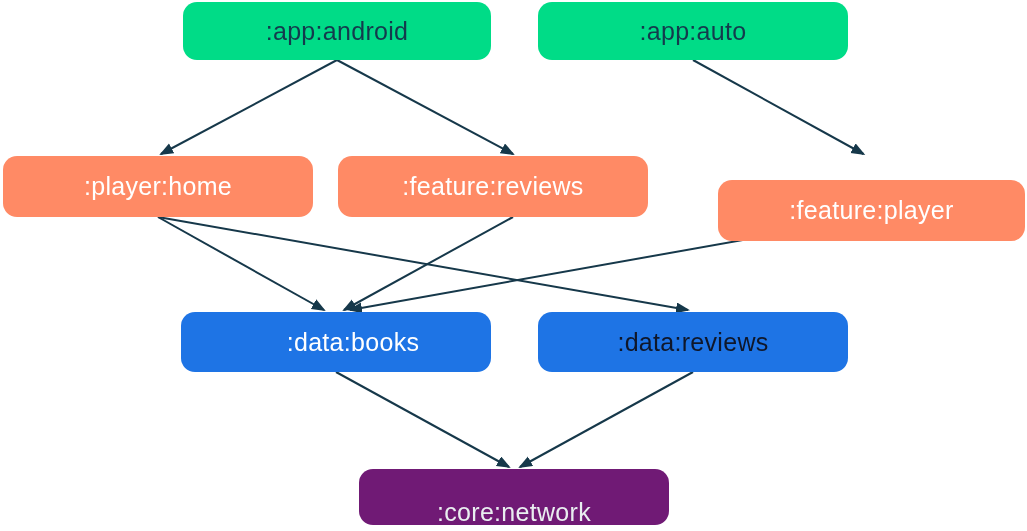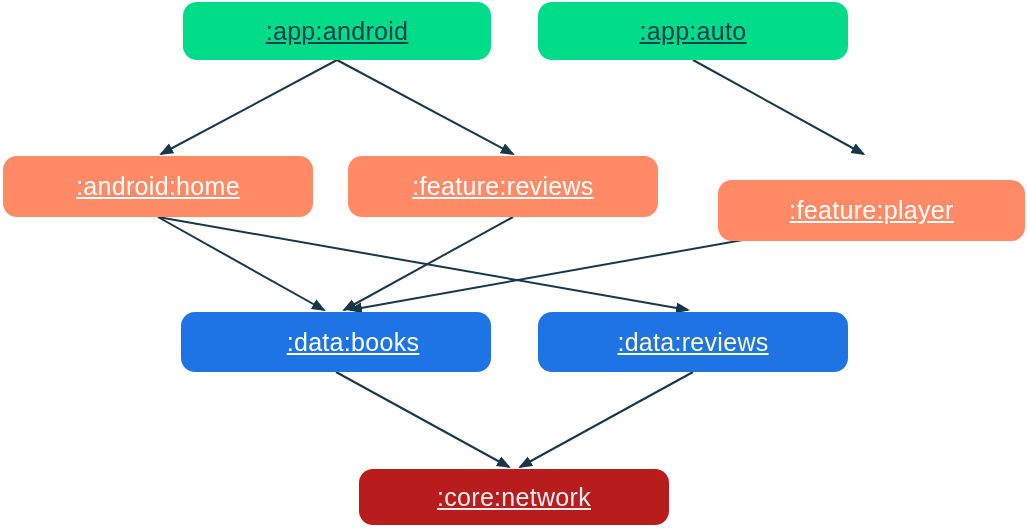--- a/index.html
+++ b/index.html
@@ -30,21 +30,20 @@
     display: flex;
     align-items: center;
     justify-content: center;
   }
   .node .node-label {
     font-size: 25px;
     font-weight: 400;
     letter-spacing: 0.3px;
     white-space: nowrap;
     line-height: 1;
-    text-decoration: underline;
   }
 </style>
 </head>
 <body>
 
 <div id="stage" style="background: rgb(255, 255, 255);">
   <svg id="edges-svg" viewBox="0 0 1027 531" xmlns="http://www.w3.org/2000/svg">
     <defs>
       <marker id="arrowhead" markerUnits="userSpaceOnUse" markerWidth="15" markerHeight="12" refX="12" refY="5.5" orient="auto">
         <path d="M0,0 L14,5.5 L0,11 Z" fill="#16384a"></path>
@@ -63,31 +62,31 @@
       </g>
   </svg>
   <div id="nodes-layer">
       <div class="node" style="left: 183px; top: 2px; width: 308px; height: 58px; background: rgb(0, 220, 135); border-radius: 14px;">
         <span class="node-label" style="color: rgb(20, 58, 77);">:app:android</span>
       </div>
       <div class="node" style="left: 538px; top: 2px; width: 310px; height: 58px; background: rgb(0, 220, 135); border-radius: 14px;">
         <span class="node-label" style="color: rgb(20, 58, 77);">:app:auto</span>
       </div>
       <div class="node" style="left: 3px; top: 156px; width: 310px; height: 61px; background: rgb(255, 138, 101); border-radius: 14px;">
-        <span class="node-label" style="color: rgb(255, 255, 255);">:android:home</span>
+        <span class="node-label" style="color: rgb(255, 255, 255);">:player:home</span>
       </div>
-      <div class="node" style="left: 348px; top: 156px; width: 310px; height: 61px; background: rgb(255, 138, 101); border-radius: 14px;">
+      <div class="node" style="left: 338px; top: 156px; width: 310px; height: 61px; background: rgb(255, 138, 101); border-radius: 14px;">
         <span class="node-label" style="color: rgb(255, 255, 255);">:feature:reviews</span>
       </div>
       <div class="node" style="left: 718px; top: 156px; width: 307px; height: 61px; background: rgb(255, 138, 101); border-radius: 14px; margin-top: 24px;">
         <span class="node-label" style="color: rgb(255, 255, 255);">:feature:player</span>
       </div>
       <div class="node" style="left: 181px; top: 312px; width: 310px; height: 60px; background: rgb(30, 116, 229); border-radius: 14px;">
         <span class="node-label" style="color: rgb(255, 255, 255); margin-left: 34px;">:data:books</span>
       </div>
       <div class="node" style="left: 538px; top: 312px; width: 310px; height: 60px; background: rgb(30, 116, 229); border-radius: 14px;">
-        <span class="node-label" style="color: #fef9c3;">:data:reviews</span>
+        <span class="node-label" style="color: #0f172a;">:data:reviews</span>
       </div>
-      <div class="node" style="left: 359px; top: 469px; width: 310px; height: 56px; background: #b91c1c; border-radius: 14px;">
+      <div class="node" style="left: 359px; top: 469px; width: 310px; height: 56px; background: #701a75; border-radius: 14px; align-items: flex-end;">
         <span class="node-label" style="color: rgb(233, 238, 240);">:core:network</span>
       </div>
     </div>
 </div>
 
 </body></html>

